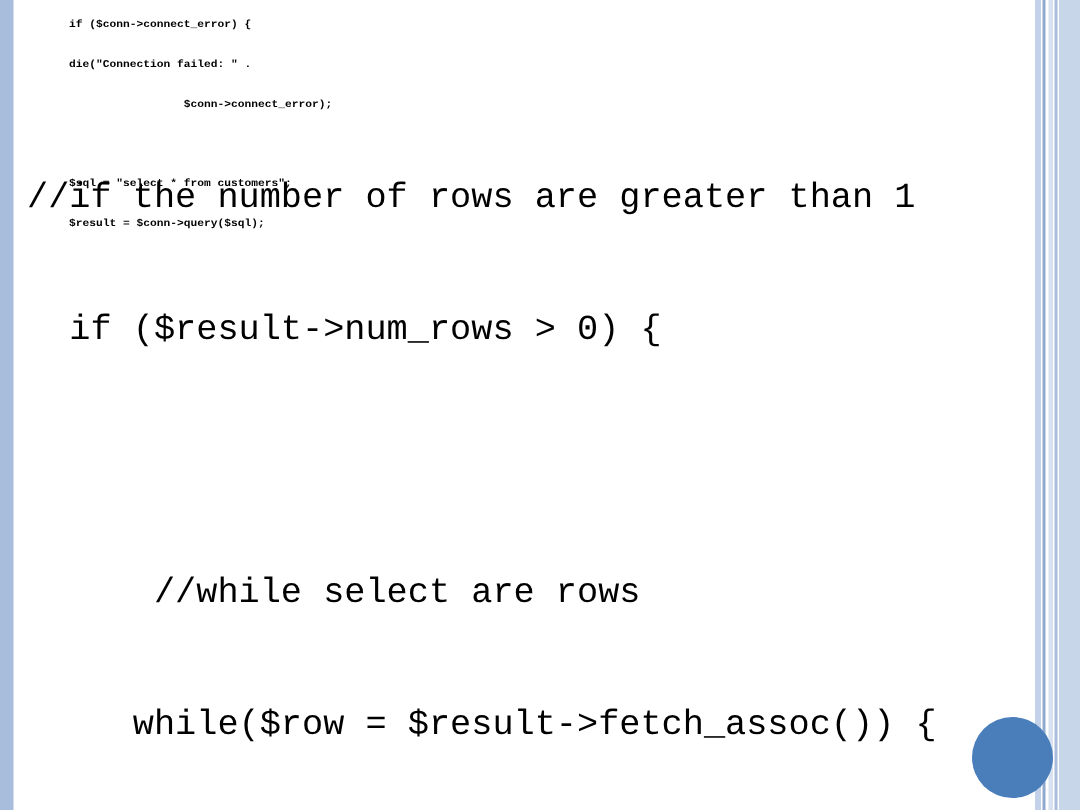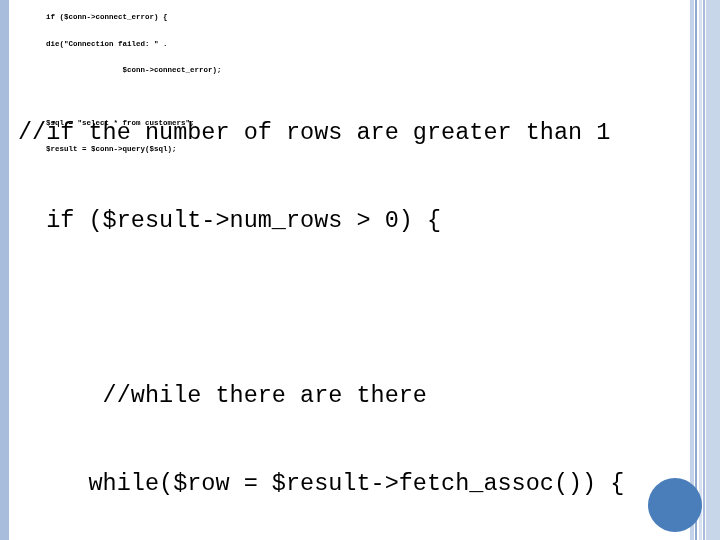--- a/index.html
+++ b/index.html
@@ -103,21 +103,21 @@
     <div class="frag-line">                 $conn-&gt;connect_error);</div>
     <div class="frag-gap"></div>
     <div class="frag-line">$sql = "select * from customers";</div>
     <div class="frag-line">$result = $conn-&gt;query($sql);</div>
   </div>
 
   <div class="code">
     <div class="code-line">//if the number of rows are greater than 1</div>
     <div class="code-line">  if ($result-&gt;num_rows &gt; 0) {</div>
     <div class="code-line blank"></div>
-    <div class="code-line">      //while there are there</div>
+    <div class="code-line">      //while select are rows</div>
     <div class="code-line">     while($row = $result-&gt;fetch_assoc()) {</div>
     
     
     
     
     
     
     
     
     

